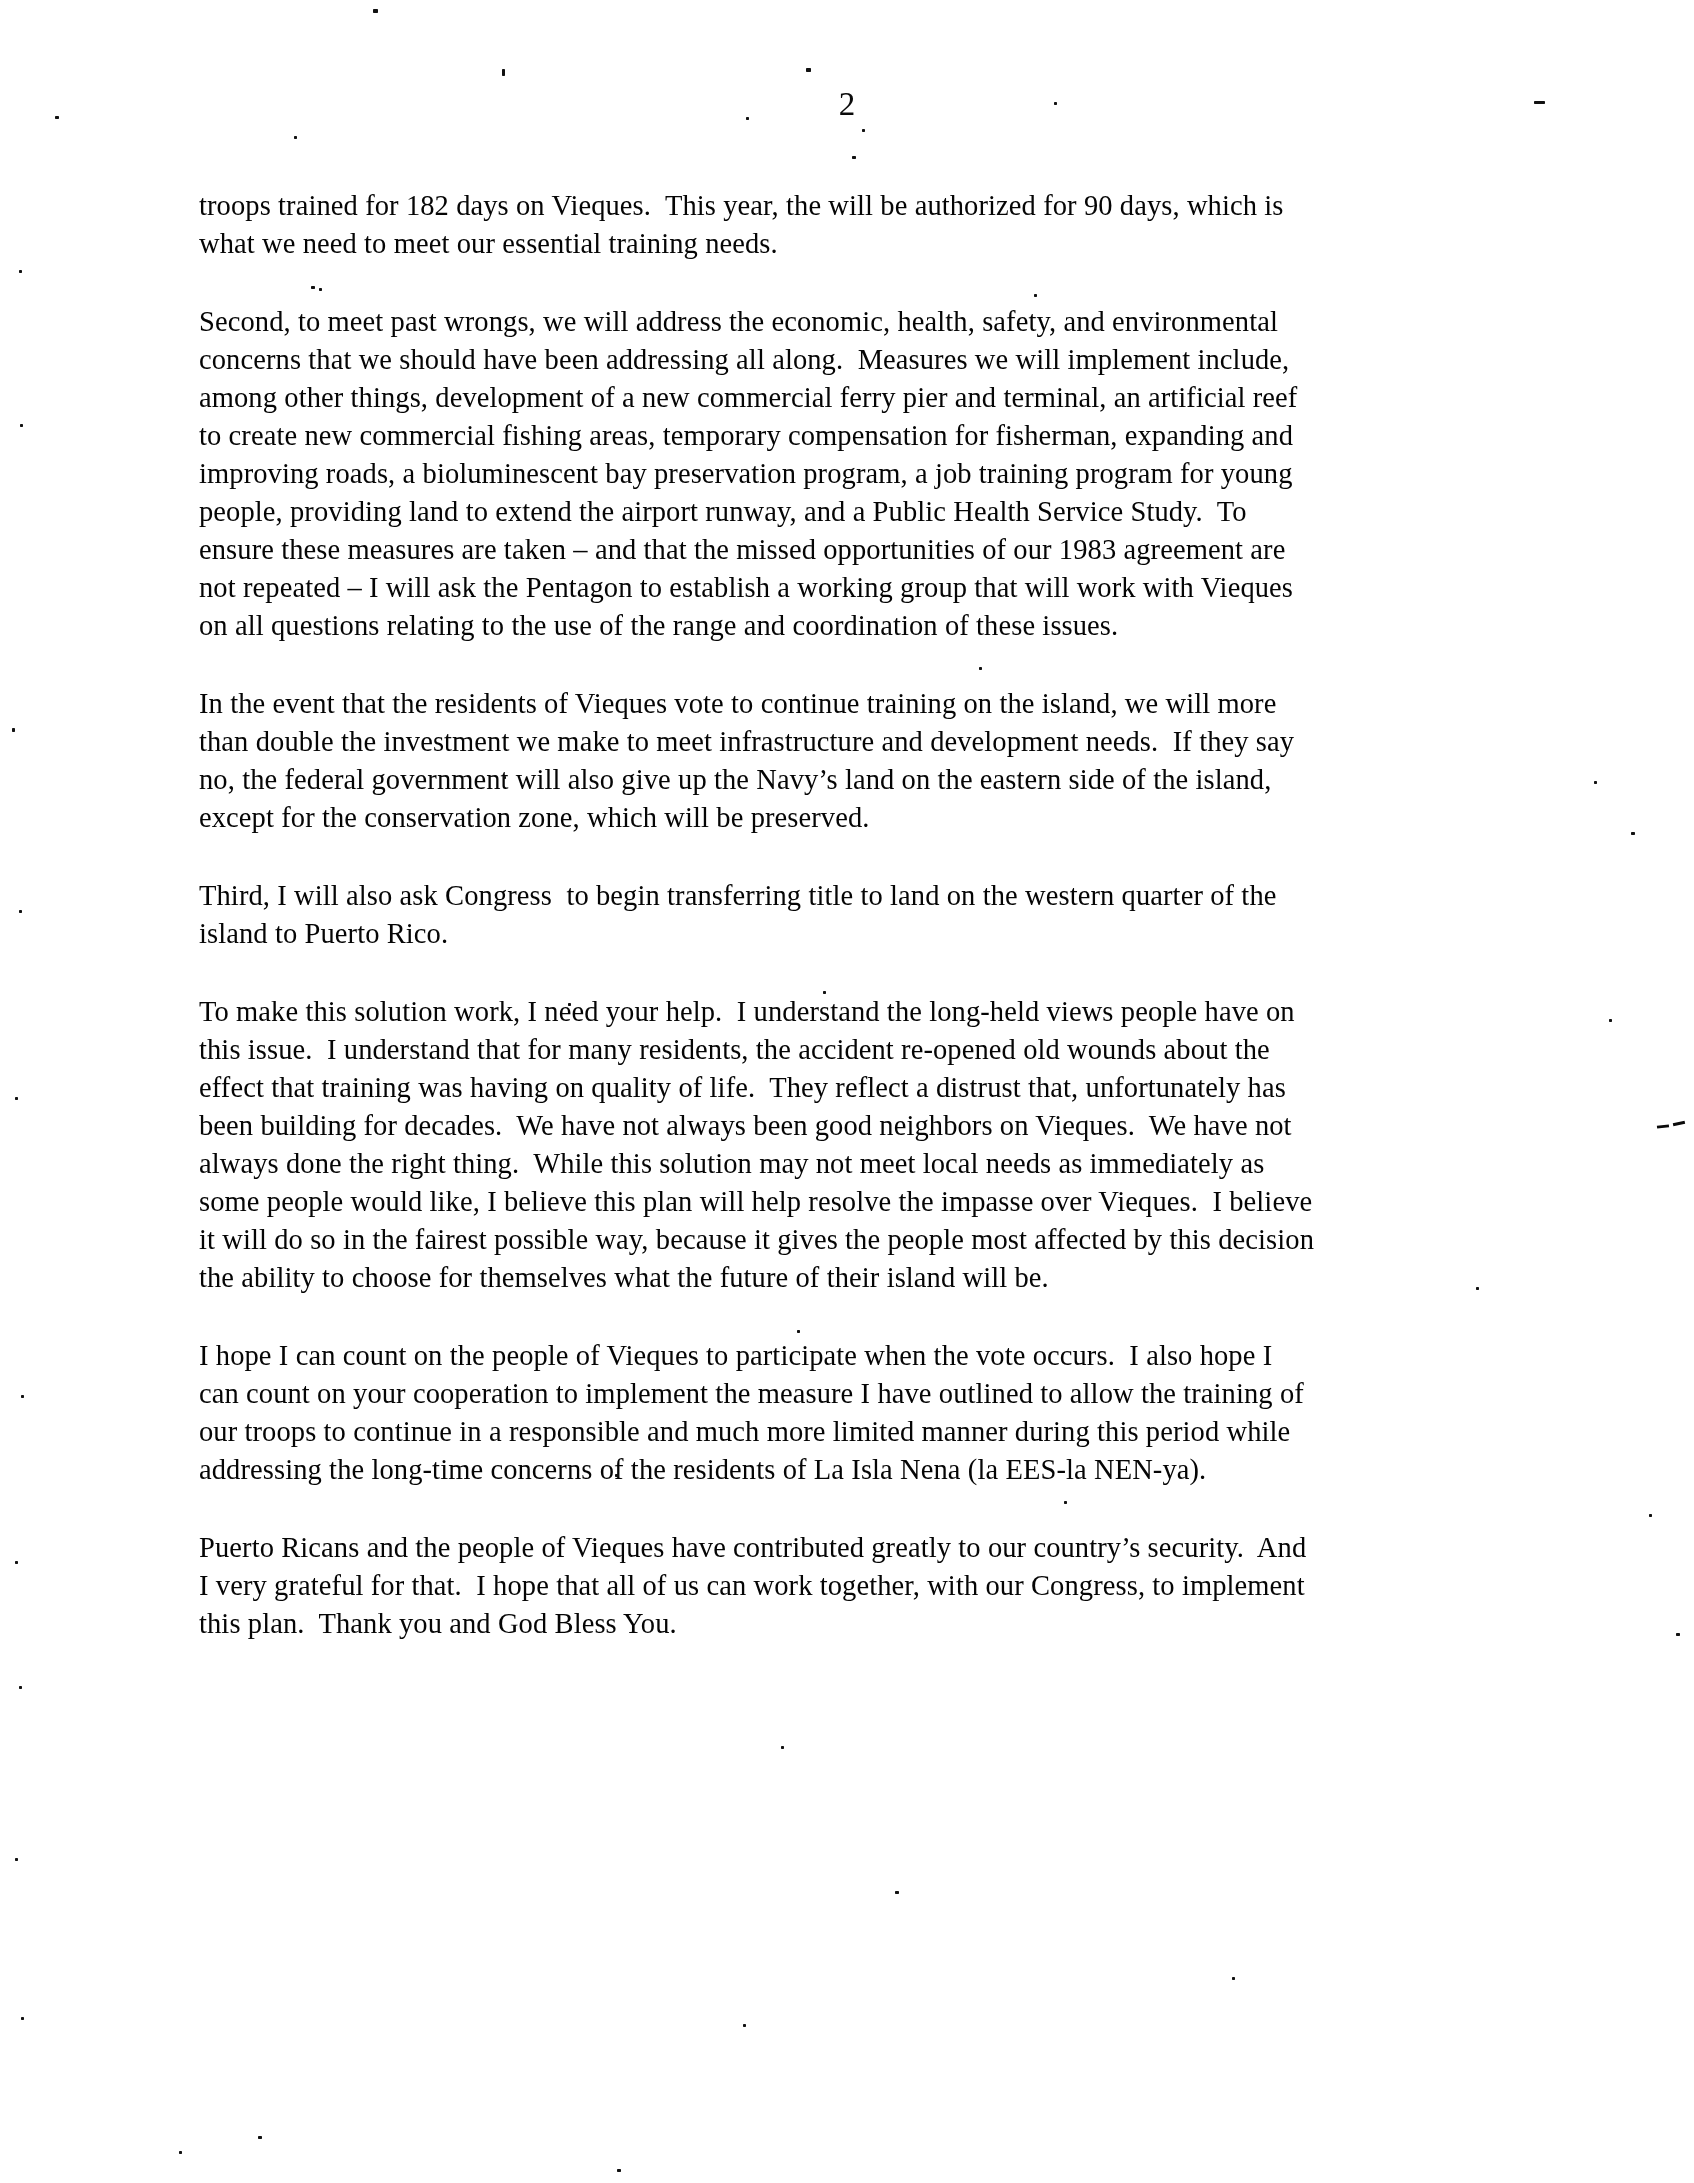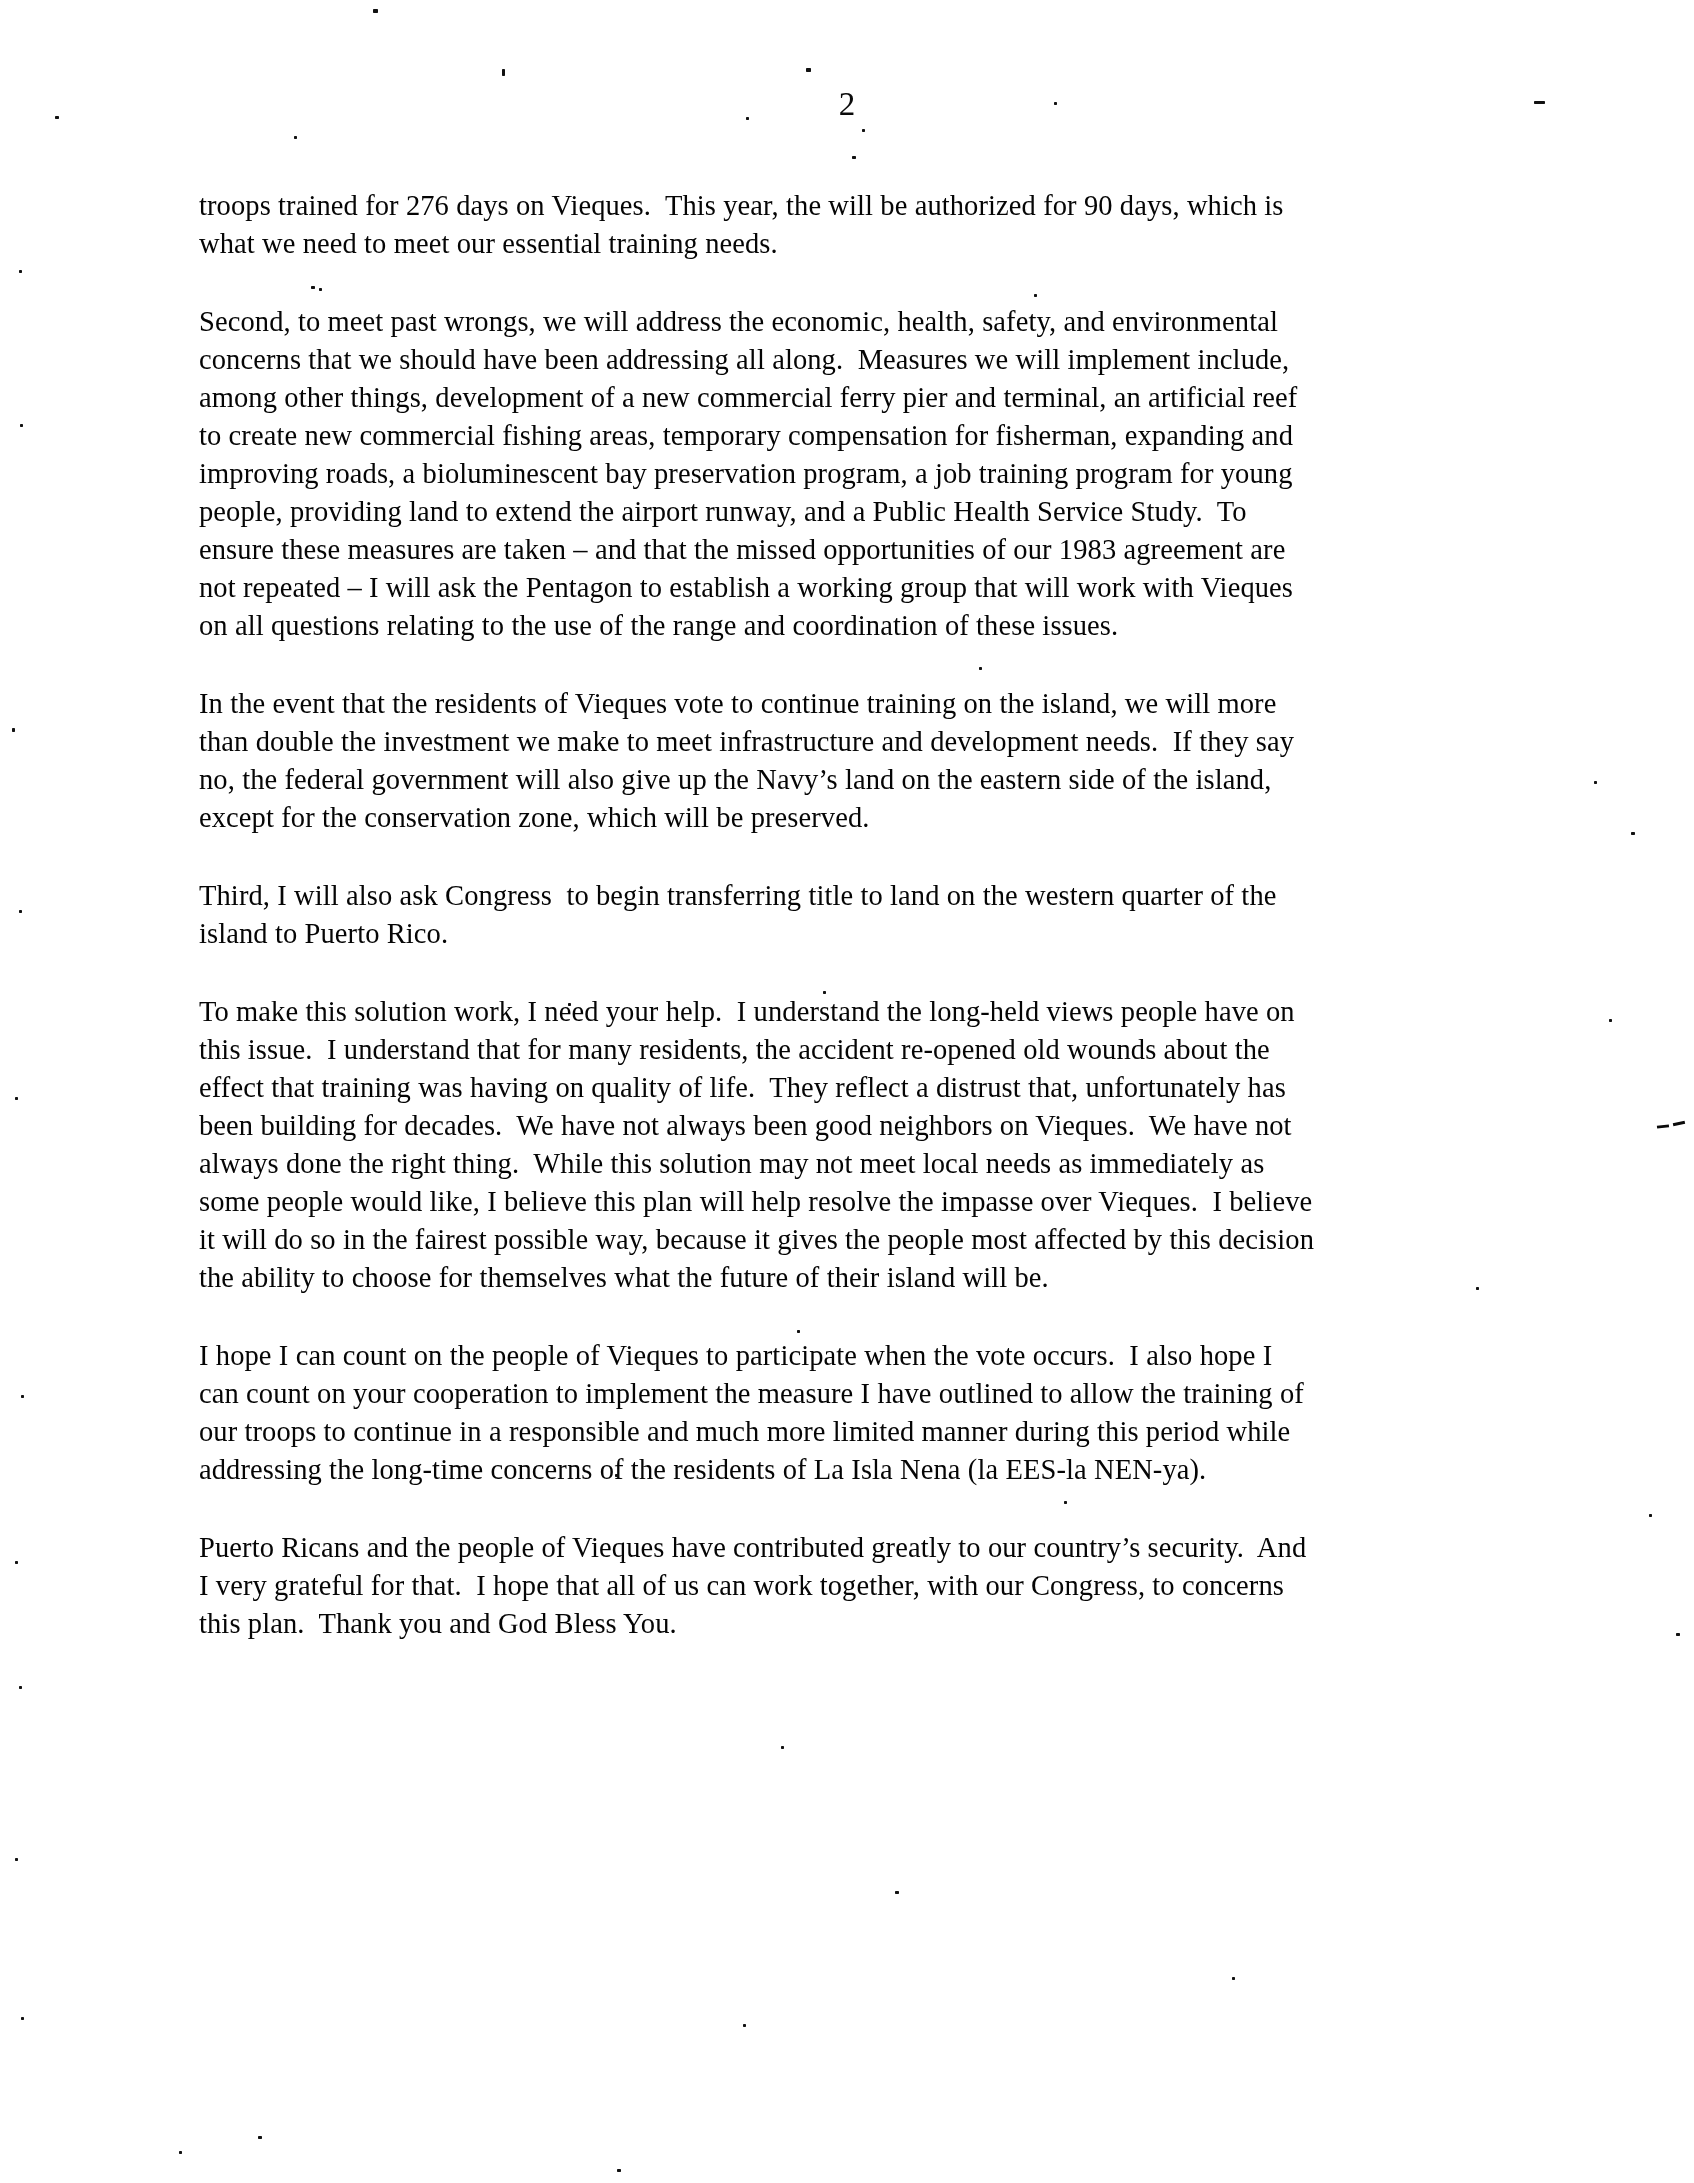--- a/index.html
+++ b/index.html
@@ -71,21 +71,21 @@
     transform: rotate(-12deg);
   }
 </style>
 </head>
 <body>
 
 <div class="page">
   <div class="page-number">2</div>
 
   <div class="content" id="paragraphs-container">
-      <p class="para">troops trained for 276 days on Vieques.  This year, the will be authorized for 90 days, which is
+      <p class="para">troops trained for 182 days on Vieques.  This year, the will be authorized for 90 days, which is
 what we need to meet our essential training needs.</p>
       <p class="para">Second, to meet past wrongs, we will address the economic, health, safety, and environmental
 concerns that we should have been addressing all along.  Measures we will implement include,
 among other things, development of a new commercial ferry pier and terminal, an artificial reef
 to create new commercial fishing areas, temporary compensation for fisherman, expanding and
 improving roads, a bioluminescent bay preservation program, a job training program for young
 people, providing land to extend the airport runway, and a Public Health Service Study.  To
 ensure these measures are taken – and that the missed opportunities of our 1983 agreement are
 not repeated – I will ask the Pentagon to establish a working group that will work with Vieques
 on all questions relating to the use of the range and coordination of these issues.</p>
@@ -101,21 +101,21 @@
 been building for decades.  We have not always been good neighbors on Vieques.  We have not
 always done the right thing.  While this solution may not meet local needs as immediately as
 some people would like, I believe this plan will help resolve the impasse over Vieques.  I believe
 it will do so in the fairest possible way, because it gives the people most affected by this decision
 the ability to choose for themselves what the future of their island will be.</p>
       <p class="para">I hope I can count on the people of Vieques to participate when the vote occurs.  I also hope I
 can count on your cooperation to implement the measure I have outlined to allow the training of
 our troops to continue in a responsible and much more limited manner during this period while
 addressing the long-time concerns of the residents of La Isla Nena (la EES-la NEN-ya).</p>
       <p class="para">Puerto Ricans and the people of Vieques have contributed greatly to our country’s security.  And
-I very grateful for that.  I hope that all of us can work together, with our Congress, to concerns
+I very grateful for that.  I hope that all of us can work together, with our Congress, to implement
 this plan.  Thank you and God Bless You.</p>
     </div>
 
   <div class="margin-dash">
     <span class="d1"></span>
     <span class="d2"></span>
   </div>
 <div class="speck" style="left: 373px; top: 9.3px; width: 4.6px; height: 3.3px;"></div>
     <div class="speck" style="left: 806px; top: 68px; width: 4.6px; height: 4px;"></div>
     <div class="speck" style="left: 502px; top: 69px; width: 2.6px; height: 7.3px;"></div>

